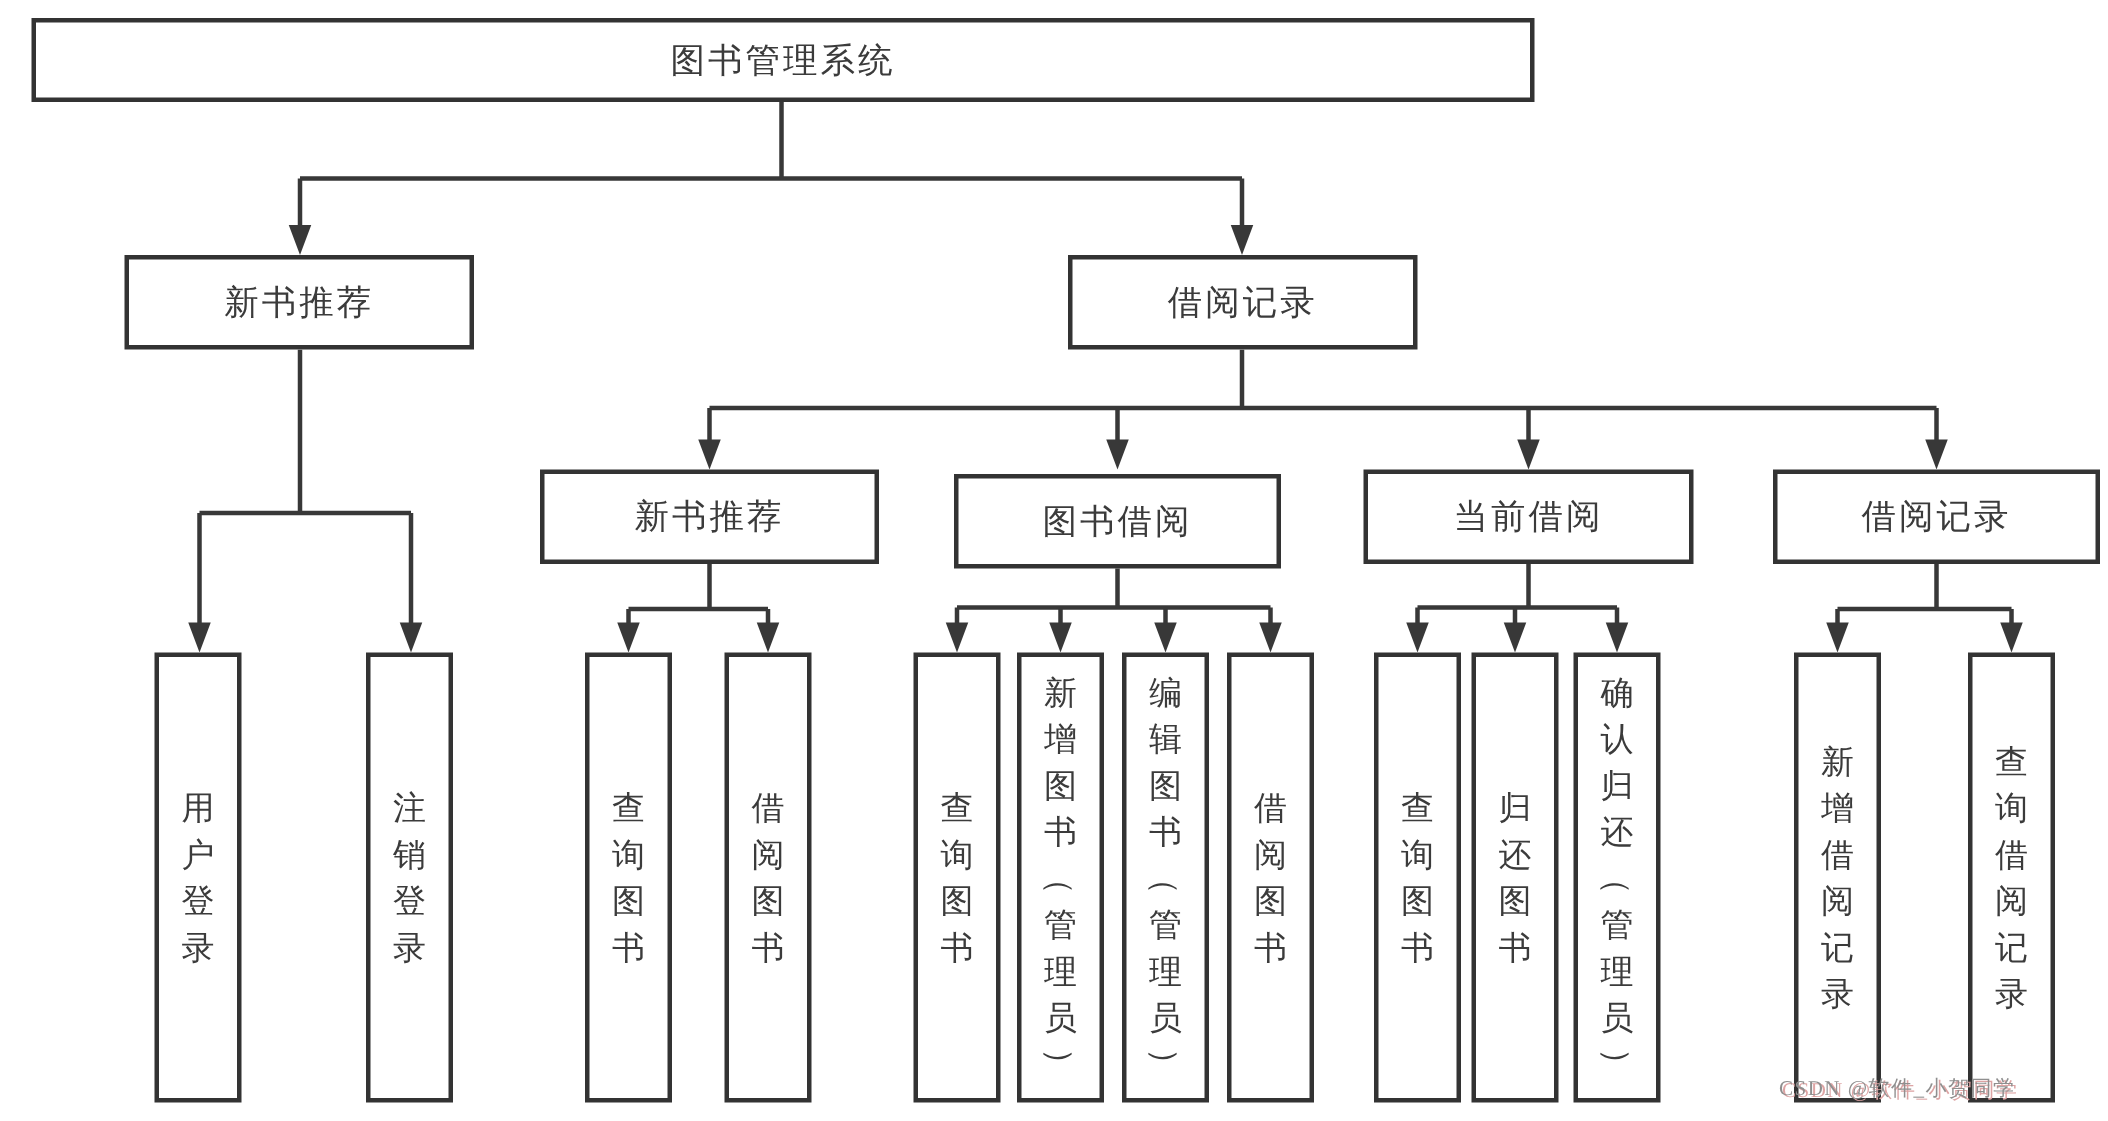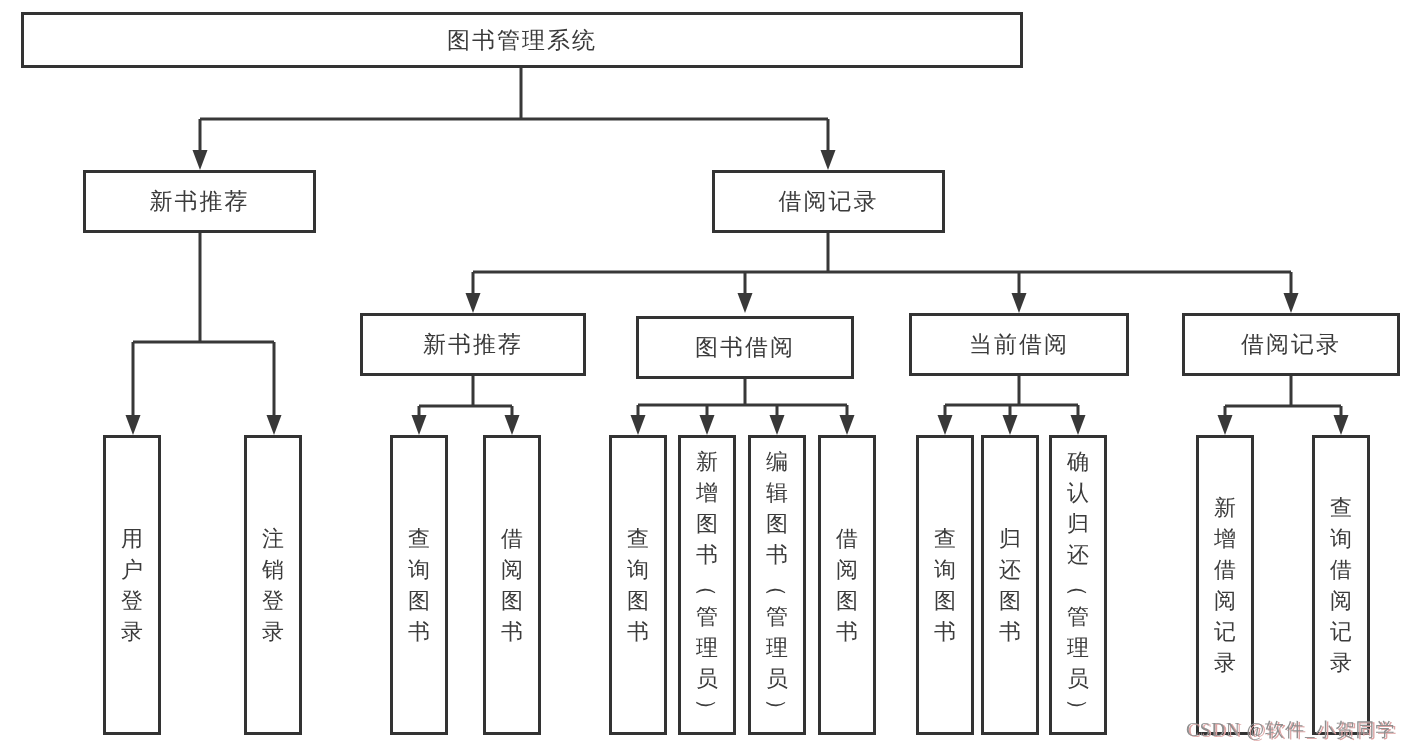--- a/index.html
+++ b/index.html
@@ -32,21 +32,21 @@
   .vtext{
     display:flex;flex-direction:column;
     align-items:center;justify-content:center;
     height:100%;line-height:31px;
   }
   .vchar{text-align:center;}
   .vchar.rot{transform:rotate(90deg);}
   .watermark{
     position:absolute;
     left:1186px;top:717px;
-    font-size:19px;letter-spacing:1px;
+    font-size:14px;letter-spacing:1px;
     color:#8f8f8f;
     text-shadow:2px 1px 0 #dda4a4;
     white-space:nowrap;
   }
 </style>
 </head>
 <body>
 
 <div class="canvas">
 

